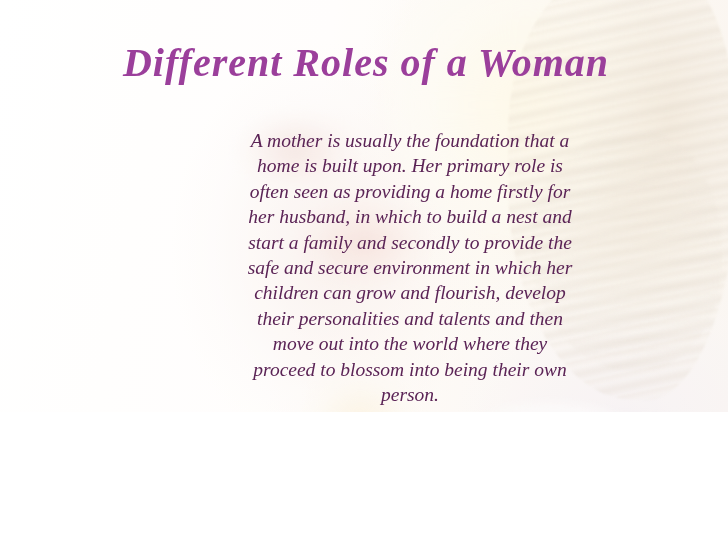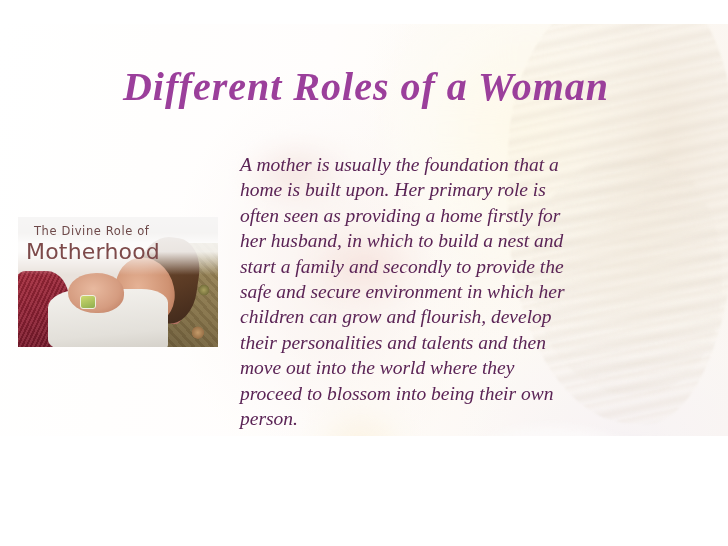--- a/index.html
+++ b/index.html
@@ -8,21 +8,20 @@
     background: #ffffff;
   }
 
   #slide {
     position: relative;
     width: 728px;
     height: 412px;
     overflow: hidden;
     background: #fffdfd;
     font-family: "Liberation Serif", serif;
-    margin-top: 24px;
   }
 
   
   .bg-photo {
     position: absolute;
     inset: 0;
     overflow: hidden;
     pointer-events: none;
   }
 
@@ -176,21 +175,21 @@
   .body-text {
     position: absolute;
     left: 240px;
     top: 128px;
     width: 340px;
     font-family: "Liberation Serif", "DejaVu Serif", serif;
     font-style: italic;
     font-size: 19.5px;
     line-height: 25.4px;
     color: #5B2456;
-    text-align: left;
+    text-align: center;
   }
 
   
   .photo {
     position: absolute;
     left: 18px;
     top: 193px;
     width: 200px;
     height: 130px;
     overflow: hidden;
@@ -373,35 +372,20 @@
     <div class="bg-peach-a"></div>
     <div class="bg-cream-b"></div>
     <div class="bg-white-sleeve"></div>
     <div class="bg-lav-wisp"></div>
     <div class="bg-lav-wisp2"></div>
     <div class="bg-veil"></div>
   </div>
 
   <div class="title">Different Roles of a Woman</div>
 
-  <div class="photo">
-    <div class="photo-scene">
-      <div class="ph-quilt"></div>
-      <div class="ph-red"></div>
-      <div class="ph-hair"></div>
-      <div class="ph-mom"></div>
-      <div class="ph-white"></div>
-      <div class="ph-baby"></div>
-      <div class="ph-paci"></div>
-      <div class="ph-topdark"></div>
-      <div class="ph-banner"></div>
-      <div class="ph-cap-small">The Divine Role of</div>
-      <div class="ph-cap-big">Motherhood</div>
-    </div>
-  </div>
 
   <div class="body-text">A mother is usually the foundation that a home is built upon. Her primary role is often seen as providing a home firstly for her husband, in which to build a nest and start a family and secondly to provide the safe and secure environment in which her children can grow and flourish, develop their personalities and talents and then move out into the world where they proceed to blossom into being their own person.</div>
 
   <div class="footer-rule"></div>
   <div class="footer">
     <div class="footer-date">01/25/11</div>
     <div class="footer-page">4</div>
   </div>
 
 </div>

